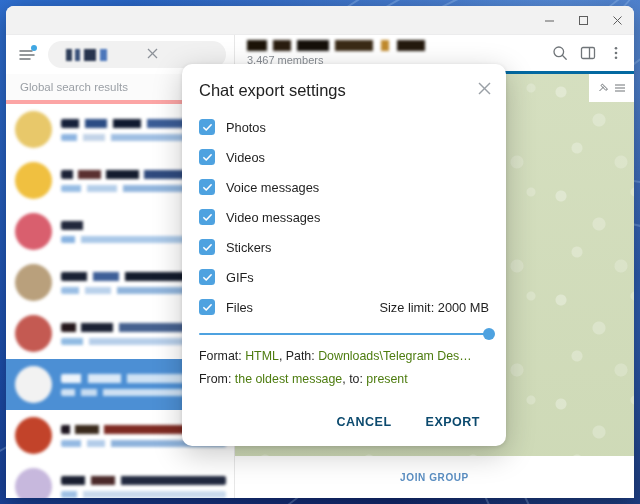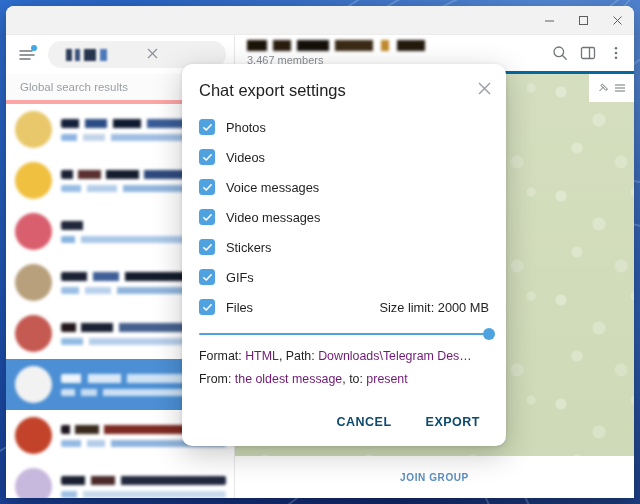--- a/index.html
+++ b/index.html
@@ -311,21 +311,21 @@
   #slider-thumb {
     position: absolute;
     top: 50%;
     width: 12px; height: 12px;
     border-radius: 50%;
     background: #4ea2e0;
     transform: translate(-50%, -50%);
   }
   #info-lines { padding: 10px 17px 0 17px; }
   .info-line { font-size: 12.4px; color: #1f1f1f; margin-bottom: 9px; white-space: nowrap; }
-  .link { color: #701a75; }
+  .link { color: #4d7c0f; }
   #dialog-actions {
     margin-top: auto;
     display: flex; justify-content: flex-end; align-items: center;
     gap: 22px;
     padding: 4px 20px 16px 0;
   }
   .dlg-btn {
     font-size: 12.5px;
     font-weight: bold;
     letter-spacing: .5px;

